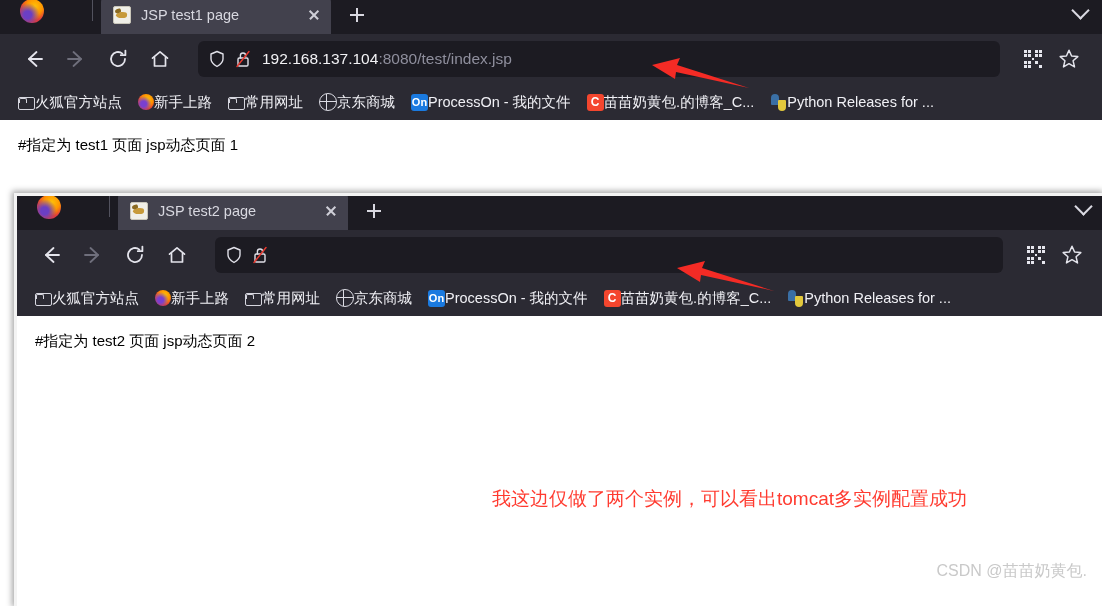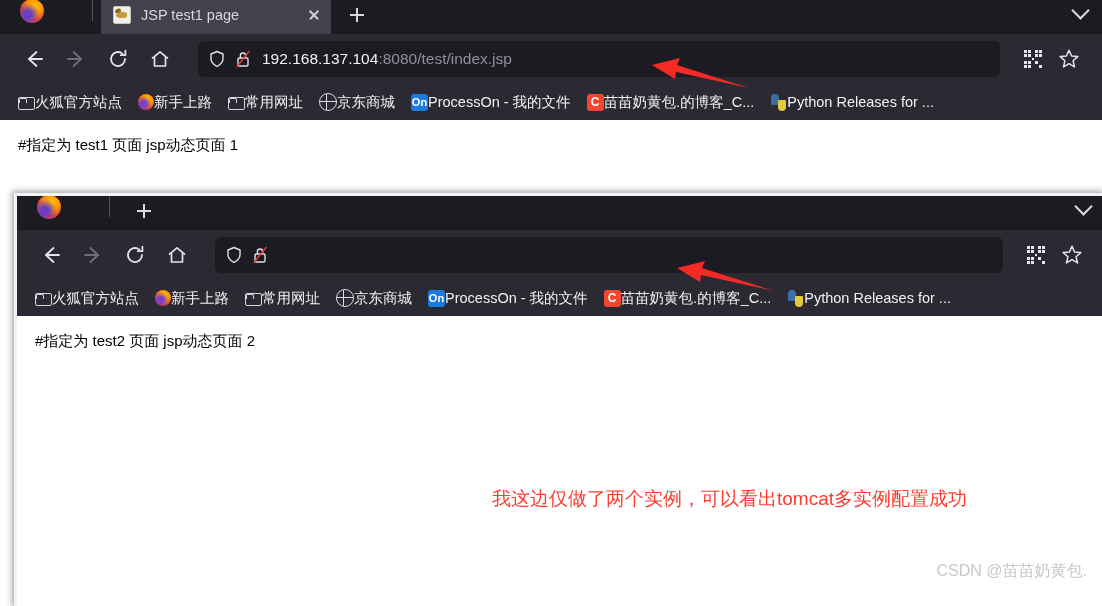--- a/index.html
+++ b/index.html
@@ -505,20 +505,25 @@
 </svg>
 
 <div class="ff-window" id="window-2">
 
   <div class="tabstrip">
     <div class="win-controls-pad"></div>
     <div class="ff-logo"></div>
     <div class="ff-logo-pad"></div>
     <div class="tab-divider"></div>
 
+    <div class="tab">
+      <div class="tab-favicon"></div>
+      <div class="tab-title">JSP test2 page</div>
+      <div class="tab-close"></div>
+    </div>
 
     <div class="newtab-btn"></div>
     <div class="tabs-chevron"></div>
   </div>
 
   <div class="navbar">
     <div class="nav-btn">
       <svg width="22" height="22" viewBox="0 0 22 22">
           <path d="M13.5 4 L6 11 L13.5 18" fill="none" stroke="#e4e4ec" stroke-width="1.8" stroke-linecap="round" stroke-linejoin="round"></path>
           <path d="M6 11 H19" stroke="#e4e4ec" stroke-width="1.8" stroke-linecap="round"></path>

